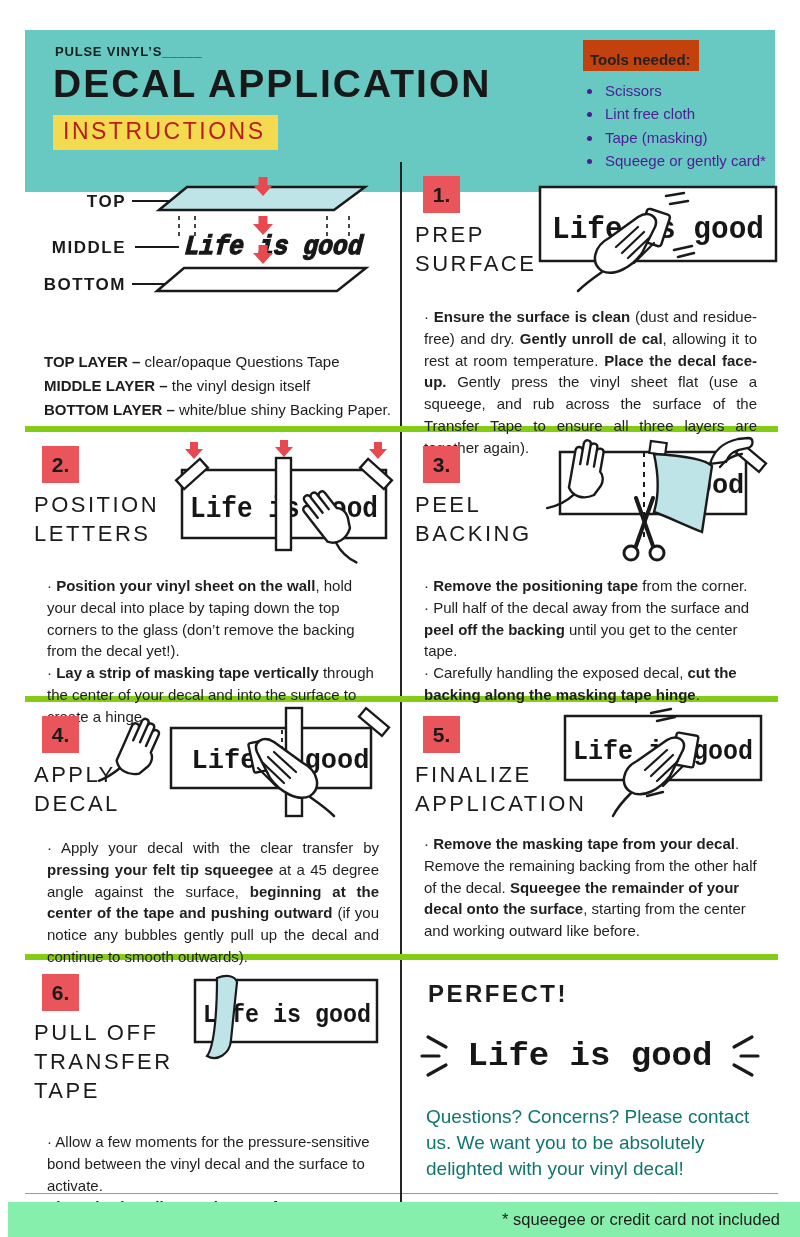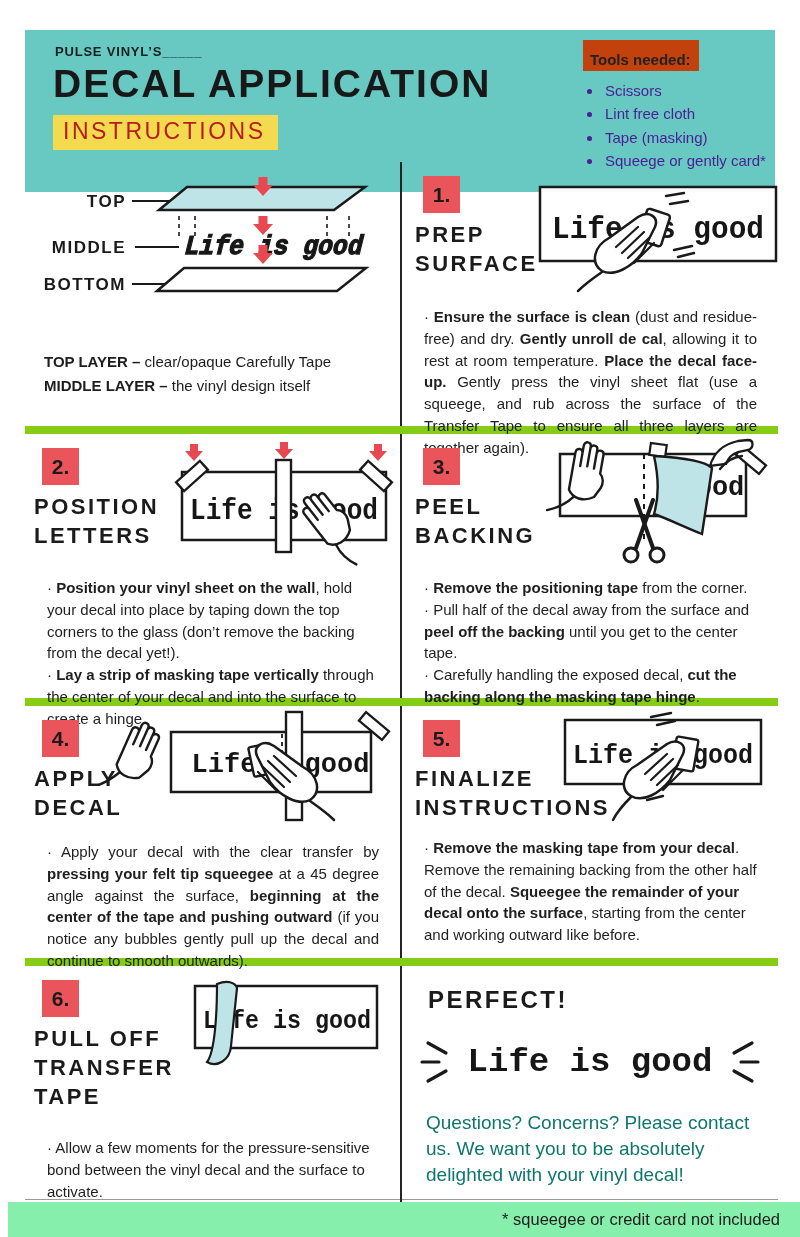--- a/index.html
+++ b/index.html
@@ -11,32 +11,32 @@
   .brand{position:absolute;left:30px;top:14px;font-size:13px;font-weight:bold;letter-spacing:.8px;color:#15201f;}
   .hdr-title{position:absolute;left:28px;top:32px;margin:0;font-size:39px;font-weight:800;letter-spacing:2px;color:#181818;white-space:nowrap;}
   .chip{position:absolute;left:28px;top:85px;background:#f3da4e;padding:3px 12px 5px 10px;font-size:23px;font-weight:500;letter-spacing:2.5px;color:#b91c1c;}
   .tools{position:absolute;left:558px;top:10px;width:185px;}
   .tools-label{display:inline-block;background:#c2410c;padding:11px 8px 3px 7px;font-size:15px;font-weight:bold;color:#222;}
   .tools ul{margin:8px 0 0 0;padding-left:20px;font-size:15px;line-height:1.55;color:#4c1d95;}
   .tools li{padding-left:2px;}
 
   
   .grid{position:absolute;left:25px;top:162px;width:753px;}
-  .row{display:grid;grid-template-columns:377px 376px;border-bottom:8px solid #84cc16;}
+  .row{display:grid;grid-template-columns:377px 376px;border-bottom:6px solid #84cc16;}
   .row.r1{height:264px;}
   .row.r2{height:264px;}
   .row.r3{height:252px;}
   .row.r4{height:233px;border-bottom:1px solid #9a9a9a;}
   .cell{position:relative;}
   .cell.lft{border-right:2px solid #242424;}
 
   .badge{position:absolute;top:14px;width:37px;height:37px;background:#ea555b;color:#1b1b1b;font-size:21px;font-weight:bold;text-align:center;line-height:37px;}
   .cell.lft .badge{left:17px;}
   .cell.rgt .badge{left:21px;}
-  .step-title{position:absolute;top:58px;margin:0;font-size:22px;font-weight:700;letter-spacing:2.5px;line-height:1.32;color:#1b1b1b;white-space:pre-line;}
+  .step-title{position:absolute;top:58px;margin:0;font-size:22px;font-weight:400;letter-spacing:2.5px;line-height:1.32;color:#1b1b1b;white-space:pre-line;}
   .cell.lft .step-title{left:9px;}
   .cell.rgt .step-title{left:13px;}
 
   .body{position:absolute;left:14px;right:13px;margin:8px;font-size:15px;line-height:1.45;color:#1f1f1f;white-space:pre-line;}
   .body b{font-weight:bold;}
   .just{text-align:justify;}
   .s1 .body{top:136px;}
   .s2 .body{top:135px;}
   .s3 .body{top:135px;}
   .s4 .body{top:127px;}
@@ -116,22 +116,23 @@
           <g transform="translate(241,78) skewX(-14)">
             <text class="decal" x="0" y="0" text-anchor="middle" font-size="27" fill="#ffffff" stroke="#1a1a1a" stroke-width="1.3" textLength="178" lengthAdjust="spacingAndGlyphs">Life is good</text>
           </g>
           <g fill="#e8484f">
             <path transform="translate(232,1)" d="M-4.5,0 h9 v8 h5.5 l-10,11 l-10,-11 h5.5 z"></path>
             <path transform="translate(232,40)" d="M-4.5,0 h9 v8 h5.5 l-10,11 l-10,-11 h5.5 z"></path>
             <path transform="translate(232,69)" d="M-4.5,0 h9 v8 h5.5 l-10,11 l-10,-11 h5.5 z"></path>
           </g>
         </svg>
         <div class="layers-list">
-          <p><b>TOP LAYER – </b><span>clear/opaque Carefully Tape</span></p>
+          <p><b>TOP LAYER – </b><span>clear/opaque Questions Tape</span></p>
           <p><b>MIDDLE LAYER – </b><span>the vinyl design itself</span></p>
+          <p><b>BOTTOM LAYER – </b><span>white/blue shiny Backing Paper.</span></p>
         </div>
       </div>
 
       <div class="cell rgt c-step s1">
         <div class="badge">1.</div>
         <h3 class="step-title">PREP
 SURFACE</h3>
         <svg class="illo" style="top:22px;right:0;" width="240" height="112" viewBox="0 0 240 112">
           <rect x="2" y="3" width="236" height="74" fill="#fff" stroke="#1a1a1a" stroke-width="2.5"></rect>
           <text class="decal" x="120" y="54" text-anchor="middle" font-size="31" textLength="212" lengthAdjust="spacingAndGlyphs">Life is good</text>
@@ -245,21 +246,21 @@
             <path d="M162,68 L140,48 M156,74 L134,53 M150,79 L129,59 M144,84 L124,64" fill="none" stroke-width="2.2"></path>
             <path d="M176,93 C186,100 194,106 200,112" fill="none" stroke-width="2.5"></path>
           </g>
         </svg>
         <p class="body just"><span>· Apply your decal with the clear transfer by </span><b>pressing your felt tip squeegee</b><span> at a 45 degree angle against the surface, </span><b>beginning at the center of the tape and pushing outward</b><span> (if you notice any bubbles gently pull up the decal and continue to smooth outwards).</span></p>
       </div>
 
       <div class="cell rgt c-step s5">
         <div class="badge">5.</div>
         <h3 class="step-title">FINALIZE
-INSTRUCTIONS</h3>
+APPLICATION</h3>
         <svg class="illo" style="top:6px;right:15px;" width="250" height="118" viewBox="0 0 250 118">
           <rect x="52" y="8" width="196" height="64" fill="#fff" stroke="#1a1a1a" stroke-width="2.5"></rect>
           <text class="decal" x="150" y="51" text-anchor="middle" font-size="27" textLength="180" lengthAdjust="spacingAndGlyphs">Life is good</text>
           <g class="ink" stroke-width="2.4" stroke-linecap="round" fill="none">
             <path d="M138,5 L158,1 M144,13 L162,9"></path>
             <path d="M130,80 L148,76 M134,88 L150,84"></path>
           </g>
           <g transform="translate(172,42) rotate(10)">
             <rect x="-11" y="-16" width="22" height="32" rx="2" fill="#fff" stroke="#1a1a1a" stroke-width="2.4"></rect>
           </g>

